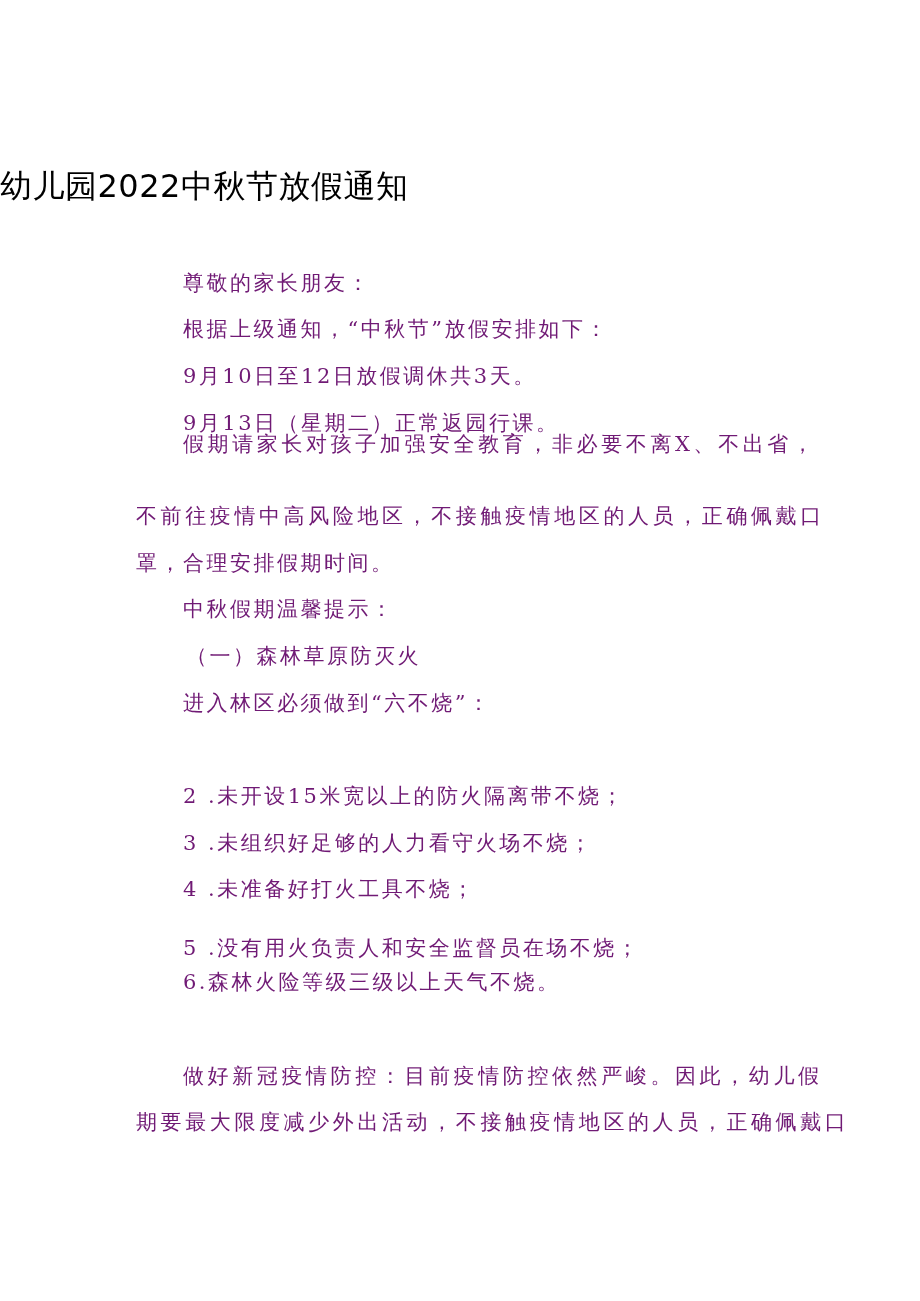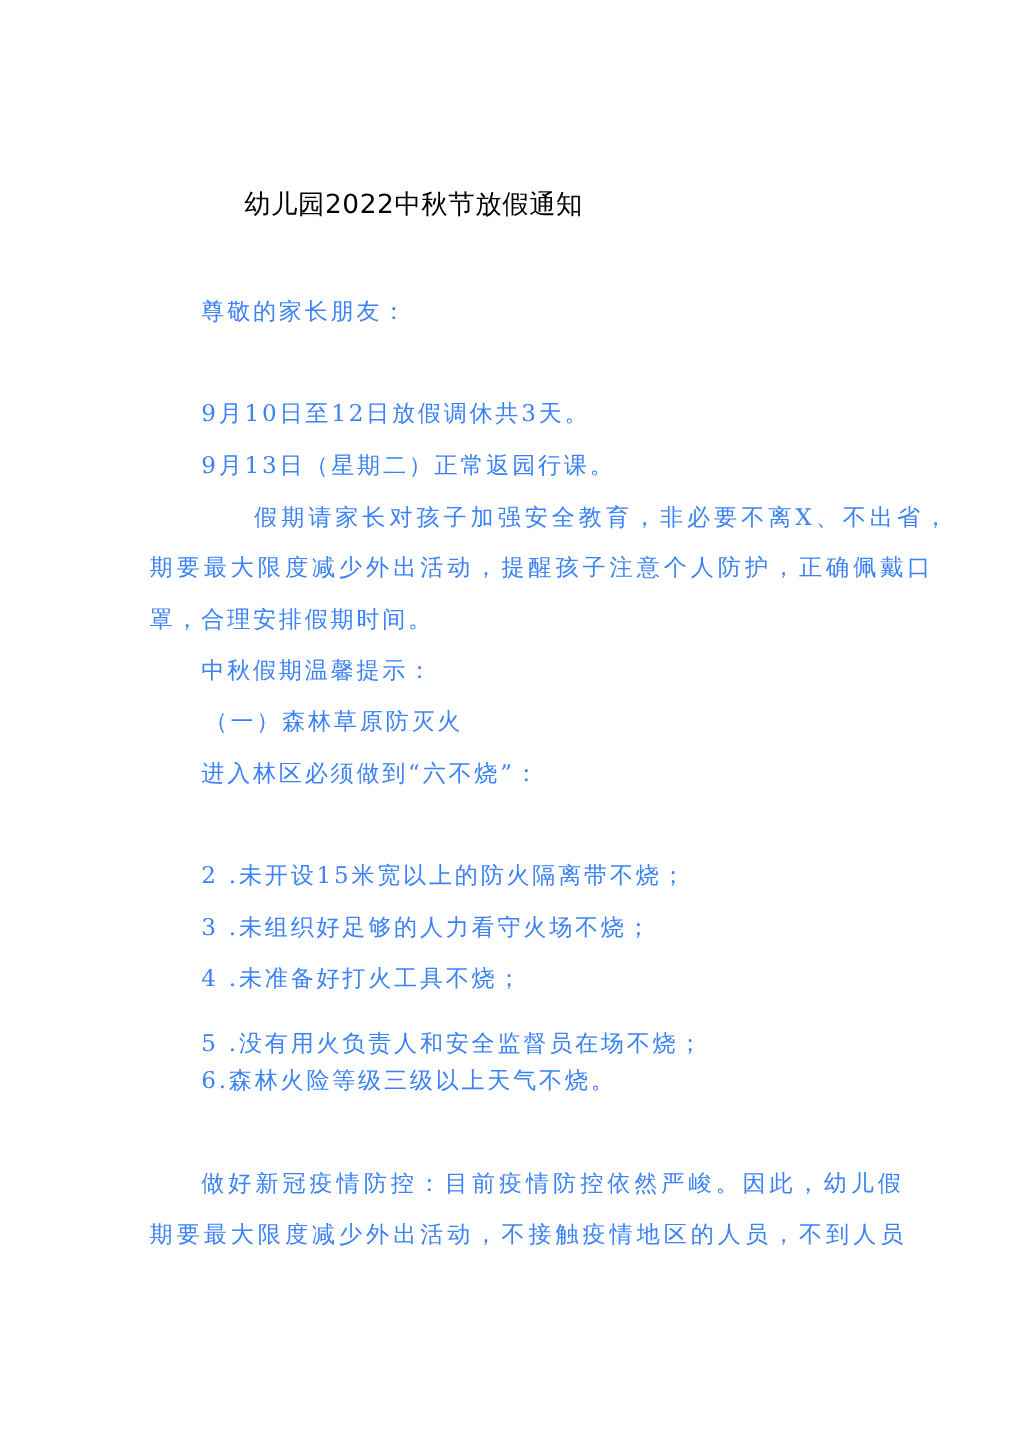--- a/index.html
+++ b/index.html
@@ -17,65 +17,66 @@
   }
   .page {
     position: absolute;
     left: 0; top: 0;
     width: 920px; height: 1301px;
   }
   .title {
     position: absolute;
     left: 0; top: 163px;
     width: 752px;
-    text-align: center;
+    text-align: left;
     font-family: "DejaVu Sans", "Liberation Sans", sans-serif;
-    font-size: 24px;
+    font-size: 32px;
     line-height: 46px;
     letter-spacing: 0.5px;
     color: #000000;
   }
   .line {
     position: absolute;
     font-size: 21px;
     line-height: 30px;
     white-space: nowrap;
     letter-spacing: 2.5px;
-    color: #3b82f6;
+    color: #701a75;
   }
   .justify {
     letter-spacing: 3.6px;
   }
 </style>
 </head>
 <body>
 
 <div class="page">
 
   <div class="title">幼儿园2022中秋节放假通知</div>
 
   <div class="line" style="left:183px; top:268px;">尊敬的家长朋友：</div>
 
+  <div class="line" style="left:183px; top:314px;">根据上级通知，“中秋节”放假安排如下：</div>
 
   <div class="line" style="left:183px; top:361px;">9月10日至12日放假调休共3天。</div>
   <div class="line" style="left:183px; top:408px;">9月13日（星期二）正常返园行课。</div>
 
-  <div class="line justify" style="left:183px; top:455px;margin-left:48px;">假期请家长对孩子加强安全教育，非必要不离X、不出省，</div>
-  <div class="line justify" style="left:136px; top:501px;">期要最大限度减少外出活动，提醒孩子注意个人防护，正确佩戴口</div>
+  <div class="line justify" style="left:183px; top:429px;">假期请家长对孩子加强安全教育，非必要不离X、不出省，</div>
+  <div class="line justify" style="left:136px; top:501px;">不前往疫情中高风险地区，不接触疫情地区的人员，正确佩戴口</div>
   <div class="line" style="left:136px; top:548px;text-align:center;">罩，合理安排假期时间。</div>
 
   <div class="line" style="left:183px; top:594px;">中秋假期温馨提示：</div>
 
   <div class="line" style="left:186px; top:641px;">（一）森林草原防灭火</div>
 
   <div class="line" style="left:183px; top:688px;">进入林区必须做到“六不烧”：</div>
 
   <div class="line" style="left:183px; top:781px;">2 .未开设15米宽以上的防火隔离带不烧；</div>
   <div class="line" style="left:183px; top:828px;">3 .未组织好足够的人力看守火场不烧；</div>
   <div class="line" style="left:183px; top:874px;">4 .未准备好打火工具不烧；</div>
   <div class="line" style="left:183px; top:921px;margin-top:12px;">5 .没有用火负责人和安全监督员在场不烧；</div>
   <div class="line" style="left:183px; top:967px;">6.森林火险等级三级以上天气不烧。</div>
 
 
   <div class="line justify" style="left:183px; top:1061px;">做好新冠疫情防控：目前疫情防控依然严峻。因此，幼儿假</div>
-  <div class="line justify" style="left:136px; top:1107px;">期要最大限度减少外出活动，不接触疫情地区的人员，不到人员</div>
+  <div class="line justify" style="left:136px; top:1107px;">期要最大限度减少外出活动，不接触疫情地区的人员，正确佩戴口</div>
 
 </div>
 
 </body></html>

